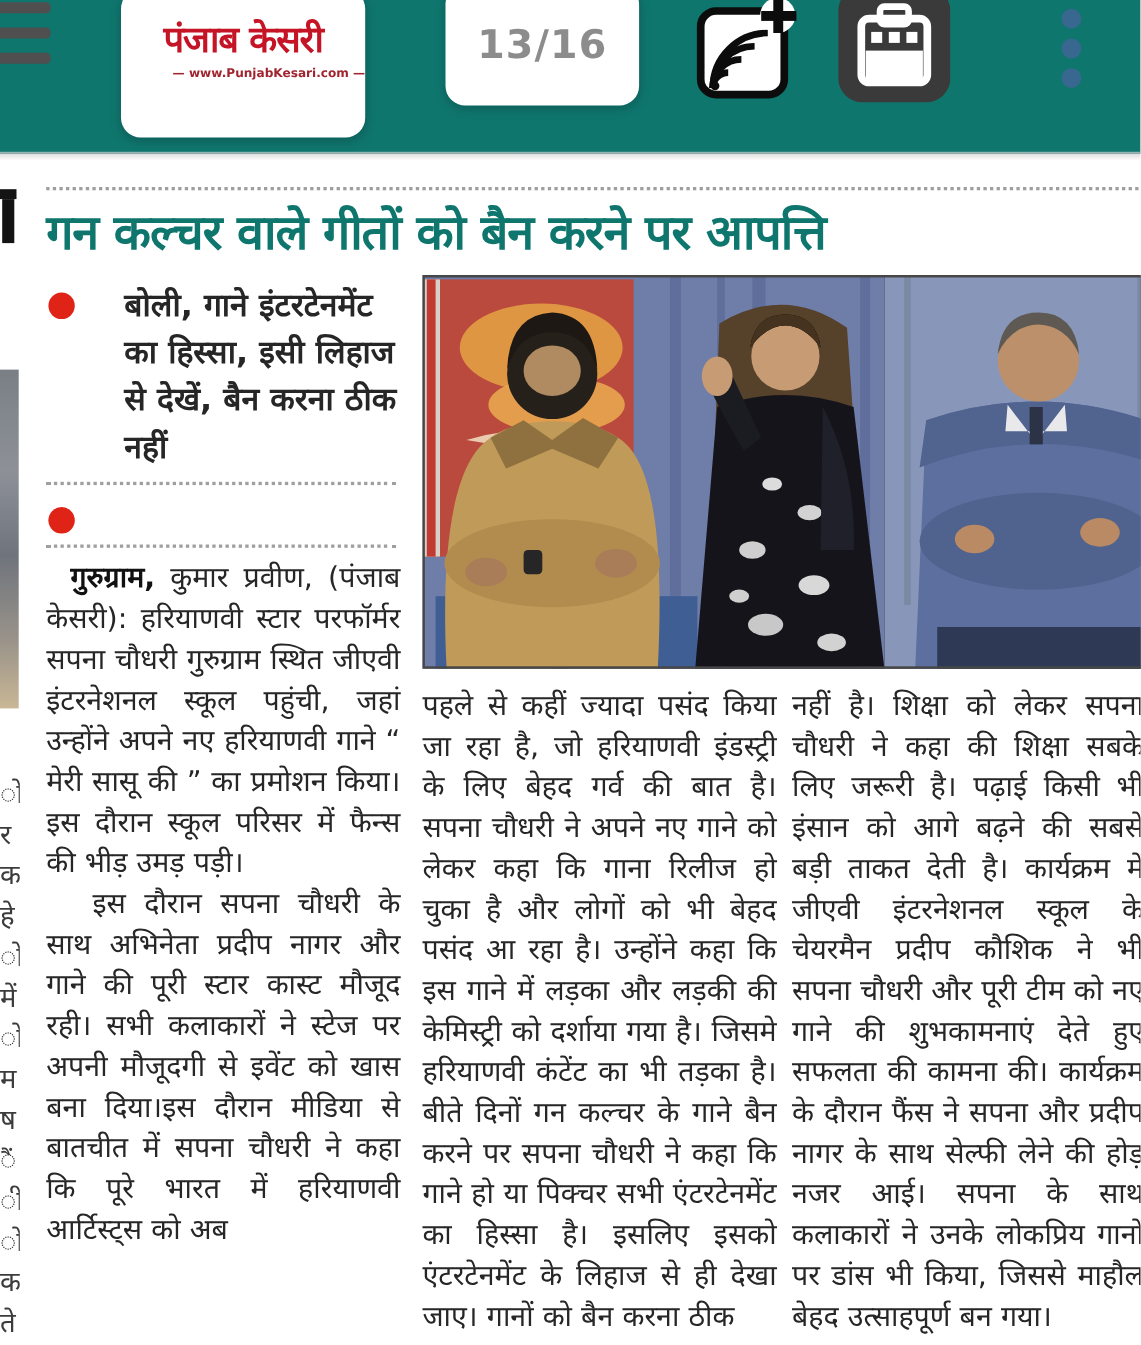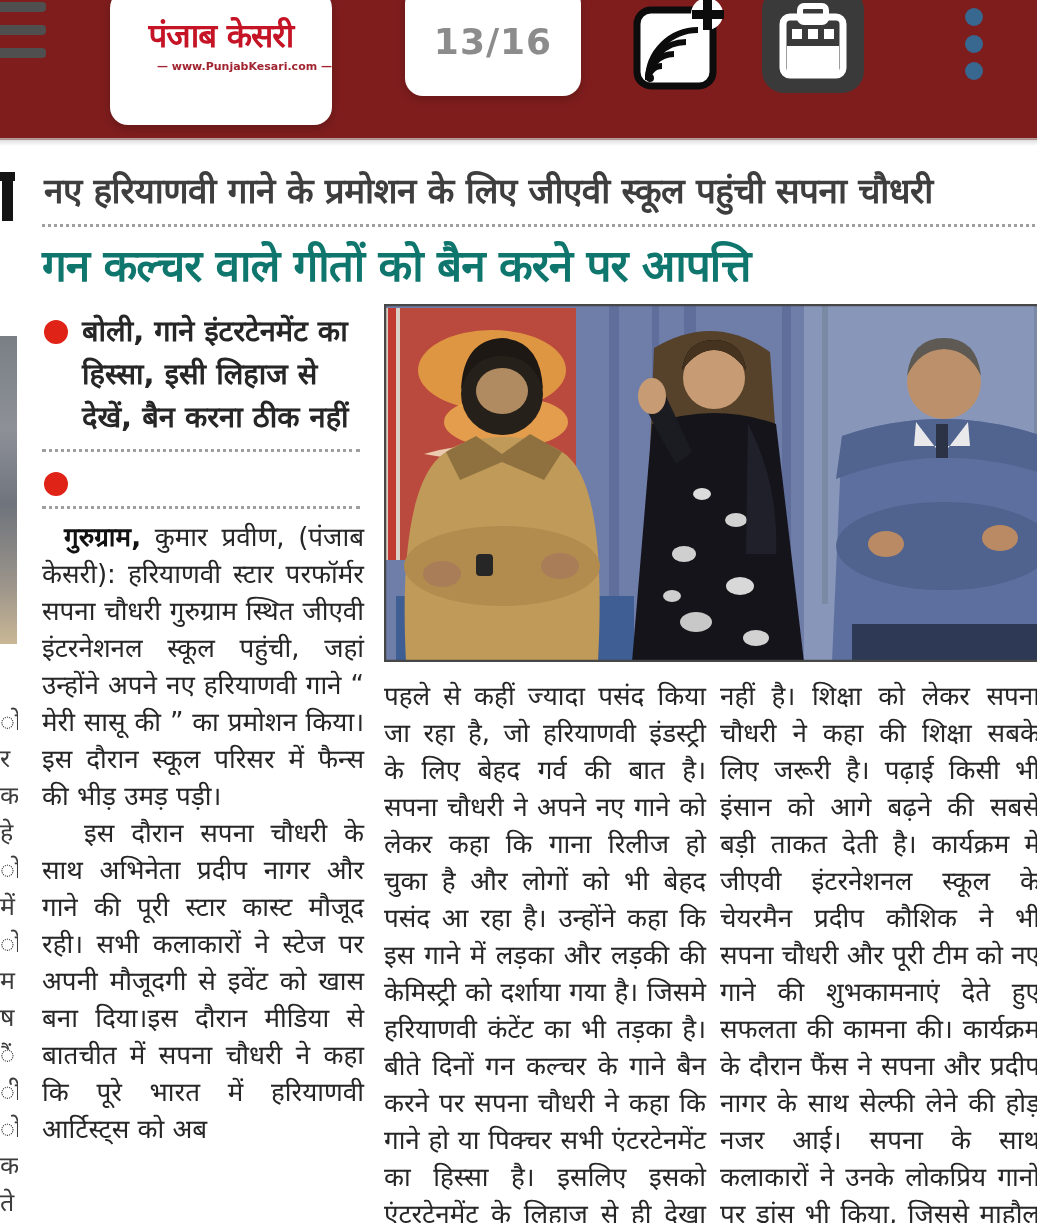--- a/index.html
+++ b/index.html
@@ -1,20 +1,20 @@
 <!DOCTYPE html>
 <html><head>
 <meta charset="utf-8">
 <style>
   * { margin:0; padding:0; box-sizing:border-box; }
   html,body { width:1037px; height:1223px; background:#ffffff; font-family:"DejaVu Sans", sans-serif; }
   .screen { position:relative; width:1037px; height:1223px; overflow:hidden; background:#fff; }
 
   
-  .topbar { position:relative; width:100%; height:140px; background:#7f1d1d; z-index:5; }
+  .topbar { position:relative; width:100%; height:140px; background:#0f766e; z-index:5; }
   .topbar:after { content:""; position:absolute; left:0; right:0; top:138px; height:8px;
                   background:linear-gradient(#c9c9c9, rgba(255,255,255,0)); opacity:.8; }
   .hamburger { position:absolute; left:0; top:2px; width:50px; height:62px; cursor:pointer; }
   .hamburger span { display:block; width:46px; height:10px; background:#4f4f4f; border-radius:0 4px 4px 0; margin-bottom:13px; }
   .logo-card { position:absolute; left:110px; top:-10px; width:222px; height:135px; background:#fff;
                border-radius:18px; box-shadow:0 3px 10px rgba(0,0,0,.22); text-align:center; padding-top:22px; }
   .logo-title { color:#c41425; font-weight:800; font-size:33px; letter-spacing:-1px; }
   .logo-url { color:#a12530; font-size:11px; margin-top:3px; font-weight:600;text-align:right; }
   .page-card { position:absolute; left:405px; top:-14px; width:176px; height:110px; background:#fff;
                border-radius:18px; box-shadow:0 3px 10px rgba(0,0,0,.2); display:flex; align-items:center; justify-content:center; }
@@ -40,21 +40,21 @@
 
   .kicker { font-size:35px; font-weight:700; color:#3e3e3e; letter-spacing:-0.5px; line-height:1.2; padding:2px 0 10px 2px; }
   .rule-dotted { border-top:3px dotted #9f9f9f; height:0; }
   .rule-full { margin:2px 0 8px 0; }
   .headline { font-size:44px; font-weight:800; color:#0f766e; letter-spacing:-1px; line-height:1.15; padding:6px 0 12px 0; white-space:nowrap; }
 
   .main-row { display:flex; }
   .col1 { width:330px; flex:0 0 330px; }
   .right-area { flex:1; margin-left:12px; }
 
-  .bullet-item { display:flex; margin:6px 0 4px 0; }
+  .bullet-item { display:flex; margin:6px 0 4px 0;gap:31px; }
   .bullet-dot { flex:0 0 24px; width:24px; height:24px; border-radius:50%; background:#e02317; margin:10px 14px 0 2px; }
   .bullet-text { font-size:29px; font-weight:700; color:#262626; line-height:43px; }
   .rule-col { width:318px; margin:10px 0 10px 0; }
 
   .body-p { font-size:26px; line-height:37px; color:#262626; text-align:justify; }
   .dateline { font-weight:800; color:#111;margin-left:22px; }
   .p-indent { text-indent:42px; }
   .col1 .body-p { width:322px; }
 
   .photo-fig { width:660px; height:358px; position:relative; }
@@ -147,21 +147,20 @@
         <span>ष</span>
         <span>ैं</span>
         <span>ी</span>
         <span>ों</span>
         <span>क</span>
         <span>ते</span>
       </div>
     </aside>
 
     <div class="content">
-      <h2 class="kicker">नए हरियाणवी गाने के प्रमोशन के लिए जीएवी स्कूल पहुंची सपना चौधरी</h2>
       <div class="rule-dotted rule-full"></div>
       <h1 class="headline">गन कल्चर वाले गीतों को बैन करने पर आपत्ति</h1>
 
       <div class="main-row">
 
         <div class="col1">
 
           <div class="bullet-item">
             <div class="bullet-dot"></div>
             <div class="bullet-text">बोली, गाने इंटरटेनमेंट का हिस्सा, इसी लिहाज से देखें, बैन करना ठीक नहीं</div>

